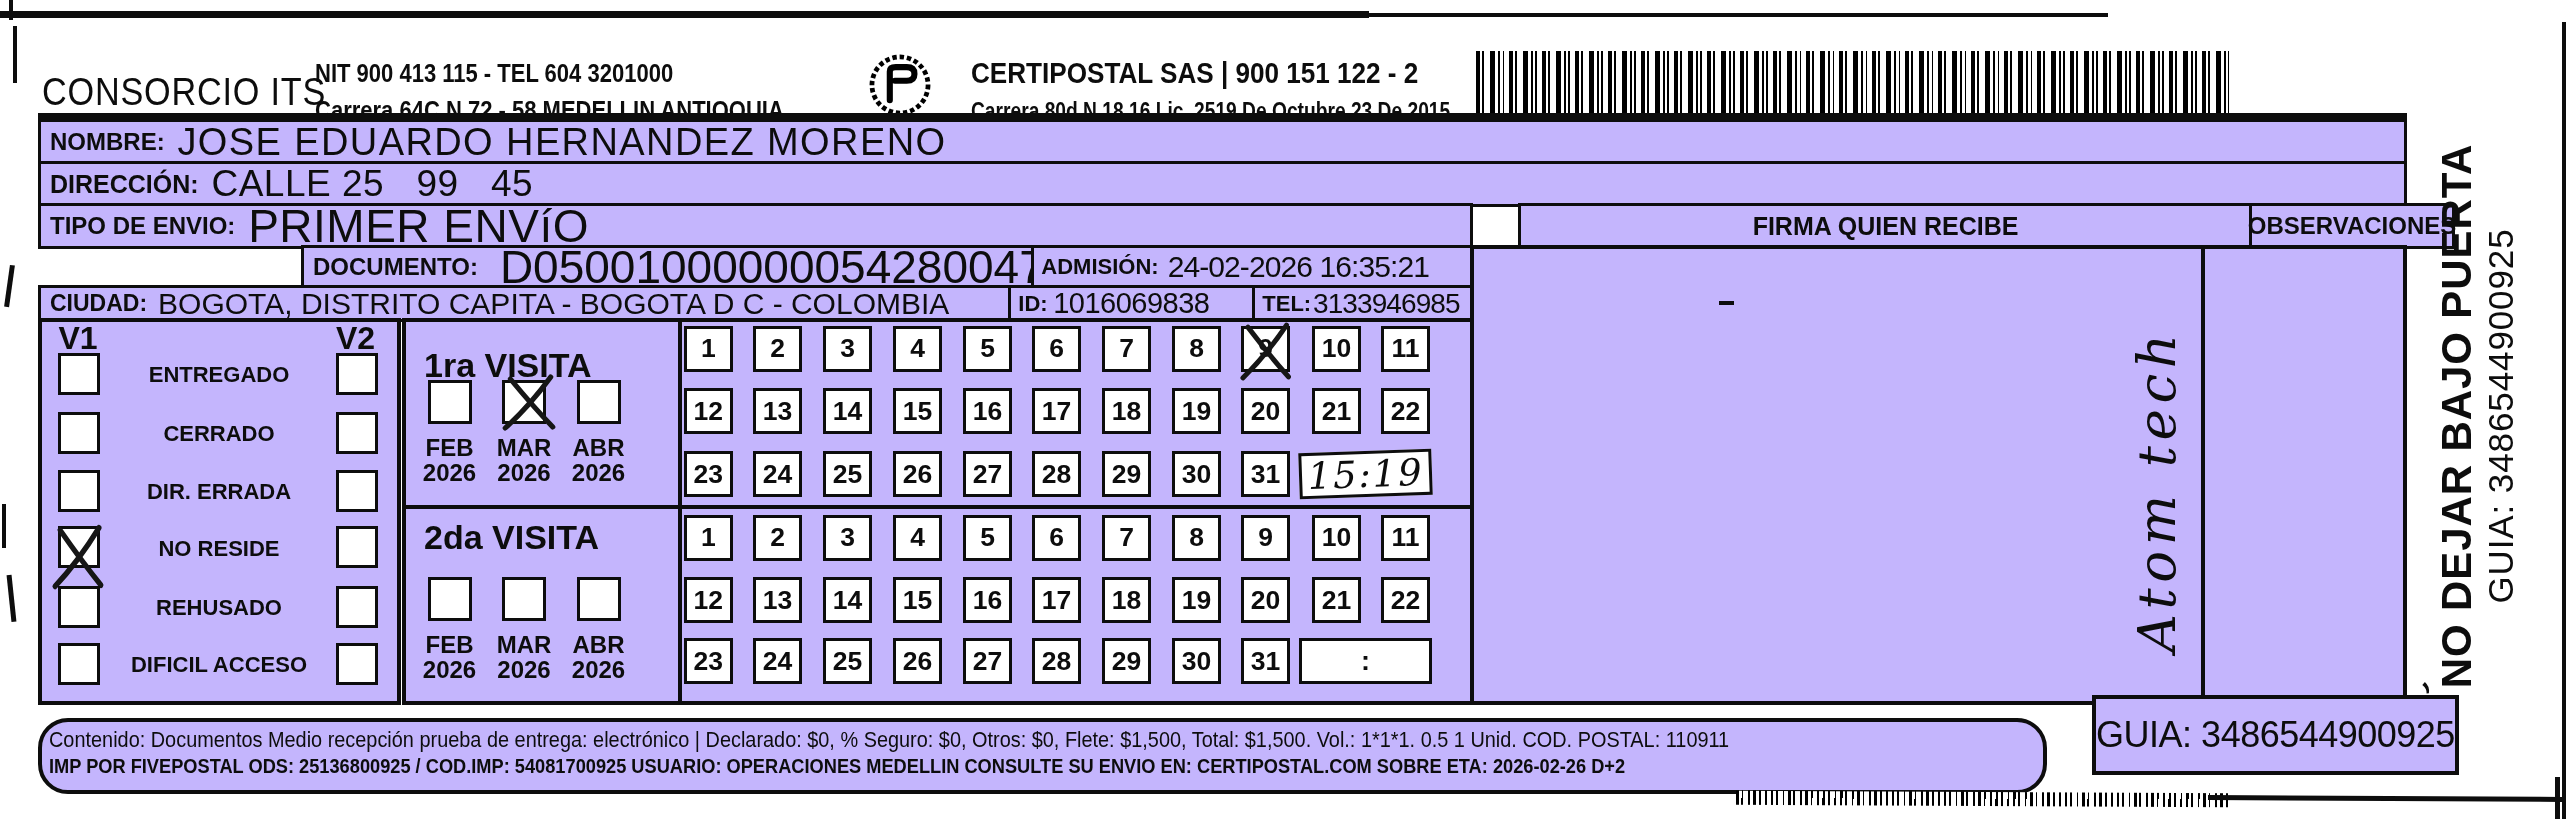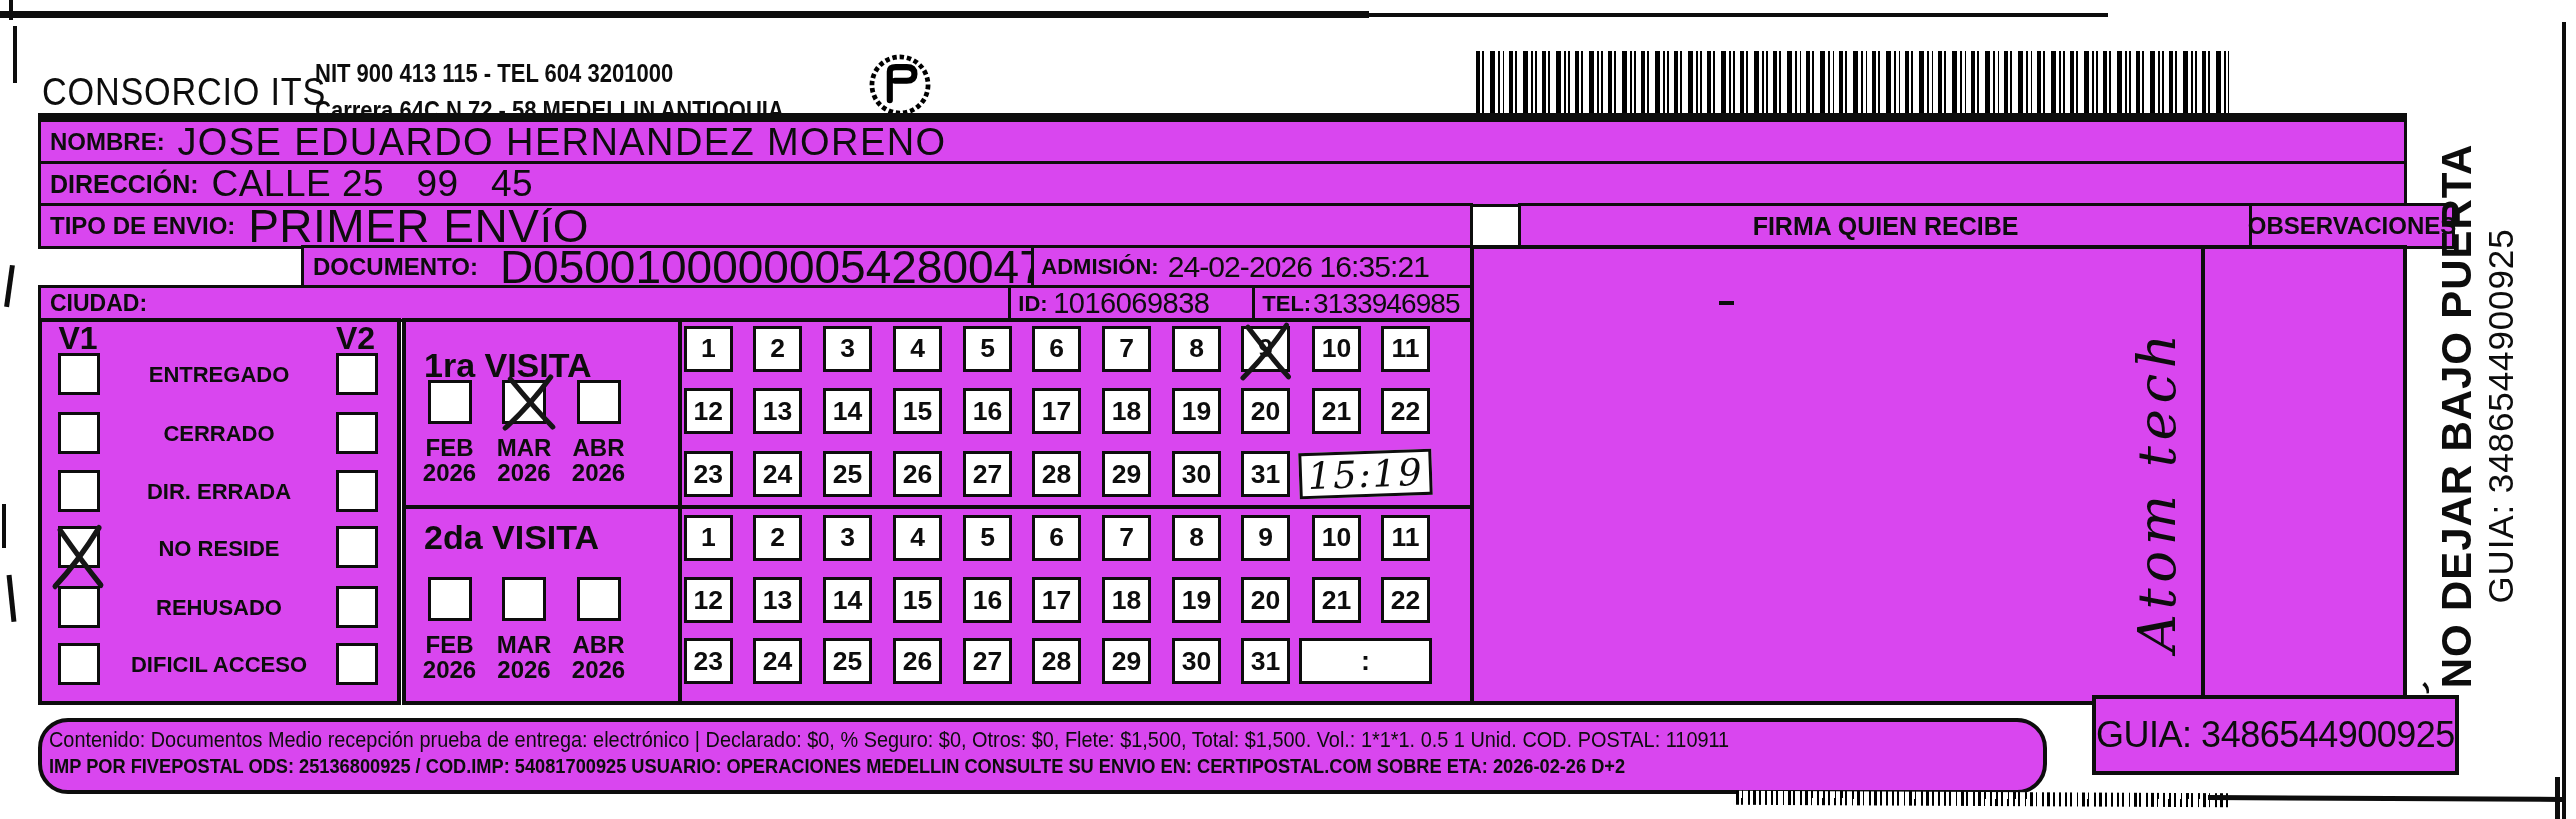--- a/index.html
+++ b/index.html
@@ -1,19 +1,19 @@
 <!DOCTYPE html>
 <html style="font-size:14.6px"><head>
 <meta charset="utf-8">
 <style>
   html,body{margin:0;padding:0;background:#ffffff;}
   #doc{position:relative;width:2576px;height:819px;background:#ffffff;color:#0d0d0d;
        font-family:"Liberation Sans",sans-serif;overflow:hidden;}
   .abs{position:absolute;}
-  .box{position:absolute;border:4.6px solid #0d0d0d;box-sizing:border-box;background:#d946ef;}
+  .box{position:absolute;border:4.6px solid #0d0d0d;box-sizing:border-box;background:#c4b5fd;}
   .thin{border-width:3.7px;}
   .frow{display:flex;align-items:center;gap:12.8px;padding-left:9px;white-space:pre;}
   .flabel{font-weight:bold;font-size:24px;white-space:pre;}
   .fvalue{font-size:46px;white-space:pre;letter-spacing:0.5px;}
   .hdr{display:flex;align-items:center;justify-content:center;font-weight:bold;font-size:25px;margin-left:48px;}
   .mark{position:absolute;background:#0d0d0d;}
   
   .cb{position:absolute;width:42px;height:42px;border:3.7px solid #0d0d0d;background:#fff;box-sizing:border-box;}
   .st-label{position:absolute;width:234px;text-align:center;font-weight:bold;font-size:22px;}
   
@@ -68,20 +68,24 @@
 
   <div class="abs" style="left:850px;top:51px;width:100px;text-align:center;">
     <svg width="68" height="68" viewBox="0 0 40 40" style="display:block;margin:0 auto;">
       <circle cx="20" cy="20" r="16.5" fill="none" stroke="#000" stroke-width="2.8" stroke-dasharray="2.6 1.7"></circle>
       <path d="M14 29 L14 12 Q14 9.5 17.5 9.5 L24 9.5 Q28.5 9.5 28.5 13.5 Q28.5 17.5 24 17.5 L17 17.5" fill="none" stroke="#000" stroke-width="3.6" stroke-linecap="round"></path>
     </svg>
     <div style="font-weight:bold;font-size:12px;letter-spacing:0.9px;margin-top:2.7px;">CERTIPOSTAL</div>
     <div class="mark" style="position:static;display:block;width:58px;height:2.7px;margin:2.7px auto 0;background:#555;"></div>
   </div>
 
+  <div class="abs" style="left:971px;top:57px;white-space:nowrap;">
+    <div style="font-weight:bold;font-size:29px;transform:scaleX(.9);transform-origin:left top;">CERTIPOSTAL SAS | 900 151 122 - 2</div>
+    <div style="font-weight:bold;font-size:24px;margin-top:7.3px;transform:scaleX(.8);transform-origin:left top;">Carrera 80d N 18 16  Lic. 2519 De Octubre 23 De 2015</div>
+  </div>
 
   <div class="abs barcode" style="left:1476px;top:51px;width:753px;height:68px;"></div>
 
   <div class="mark" style="left:38px;top:113px;width:2369px;height:7.3px;"></div>
 
   <div class="box thin frow" style="left:38px;top:119px;width:2369px;height:46px;">
     <span class="flabel">NOMBRE:</span>
     <span class="fvalue" style="font-size:38px;letter-spacing:1.4px;">JOSE EDUARDO HERNANDEZ MORENO</span>
   </div>
 
@@ -101,20 +105,21 @@
     <span class="flabel">DOCUMENTO:</span>
     <span class="fvalue" style="letter-spacing:0;">D05001000000054280047</span>
   </div>
   <div class="box thin frow" style="left:1031px;top:245px;width:443px;height:44px;gap:9px;padding-left:7.3px;align-items:center;">
     <span class="flabel" style="font-size:22px;">ADMISIÓN:</span>
     <span class="fvalue" style="font-size:30px;letter-spacing:-0.9px;">24-02-2026 16:35:21</span>
   </div>
 
   <div class="box thin frow" style="left:38px;top:285px;width:974px;height:37px;gap:11px;">
     <span class="flabel" style="font-size:23px;">CIUDAD:</span>
+    <span class="fvalue" style="font-size:30px;letter-spacing:0;">BOGOTA, DISTRITO CAPITA - BOGOTA D C - COLOMBIA</span>
   </div>
   <div class="box thin frow" style="left:1008px;top:285px;width:247px;height:37px;gap:5.5px;padding-left:7.3px;">
     <span class="flabel" style="font-size:22px;">ID:</span>
     <span class="fvalue" style="font-size:29px;letter-spacing:-0.5px;">1016069838</span>
   </div>
   <div class="box thin frow" style="left:1252px;top:285px;width:222px;height:37px;gap:1.8px;padding-left:7.3px;">
     <span class="flabel" style="font-size:22px;">TEL:</span>
     <span class="fvalue" style="font-size:28px;letter-spacing:-0.9px;">3133946985</span>
   </div>
 

